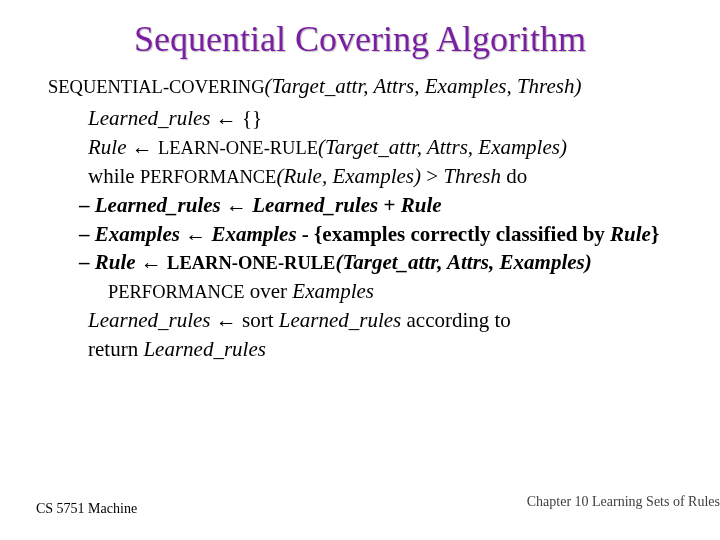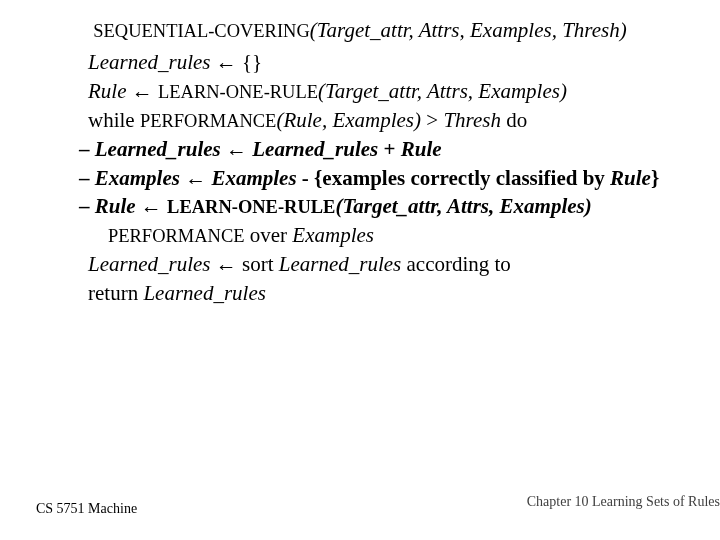--- a/index.html
+++ b/index.html
@@ -25,21 +25,20 @@
     color: #7a1fa2;
     text-align: center;
     margin: 0 0 14px 0;
     font-weight: normal;
     text-shadow: 1px 1px 1px rgba(0,0,0,0.25);
   }
   .top-line {
     font-size: 21px;
     margin: 0 0 6px 0;
     padding-left: 0;
-    text-align: center;
   }
   .block {
     padding-left: 28px;
   }
   .line {
     font-size: 21px;
     margin: 2px 12px;
     line-height: 1.28;
   }
   .dash-line {
@@ -78,20 +77,21 @@
     text-align: right;
     font-size: 14px;
     color: #404040;
   }
 </style>
 </head>
 <body>
 
 <div class="slide">
 
+  <h1 class="title">Sequential Covering Algorithm</h1>
 
   <div class="top-line">
     <span class="sc">SEQUENTIAL-COVERING</span><span class="italic">(Target_attr, Attrs, Examples, Thresh)</span>
   </div>
 
   <div class="block">
 
     <div class="line">
       <span class="italic">Learned_rules</span><span> ← {}</span>
     </div>

